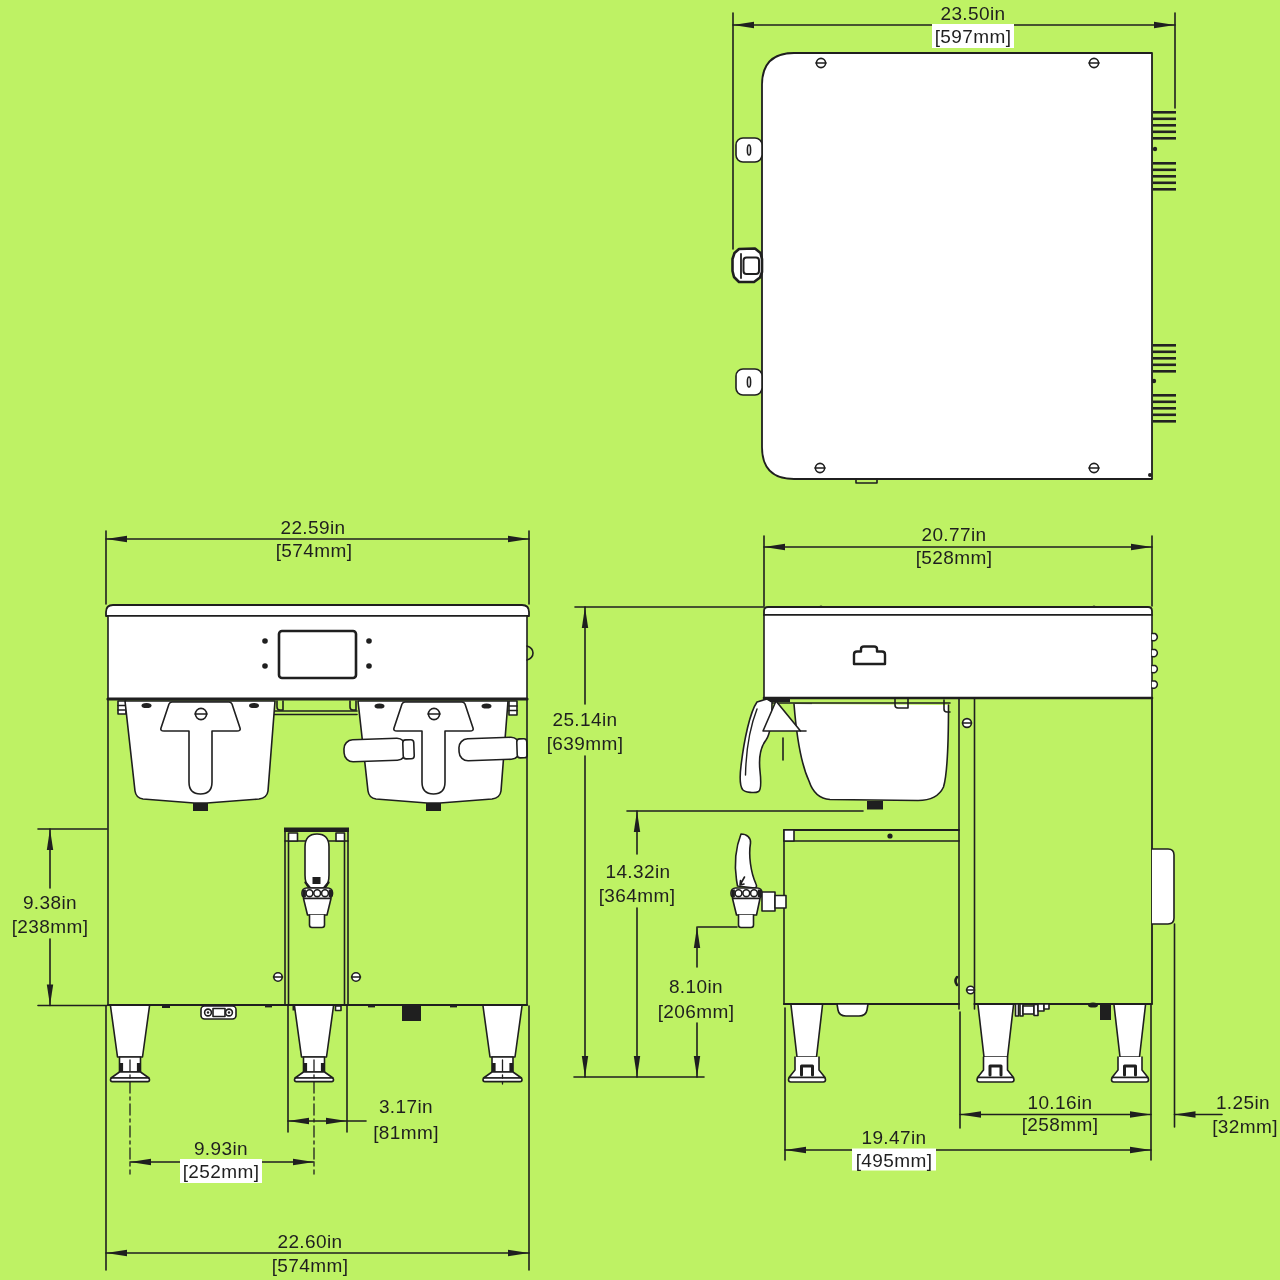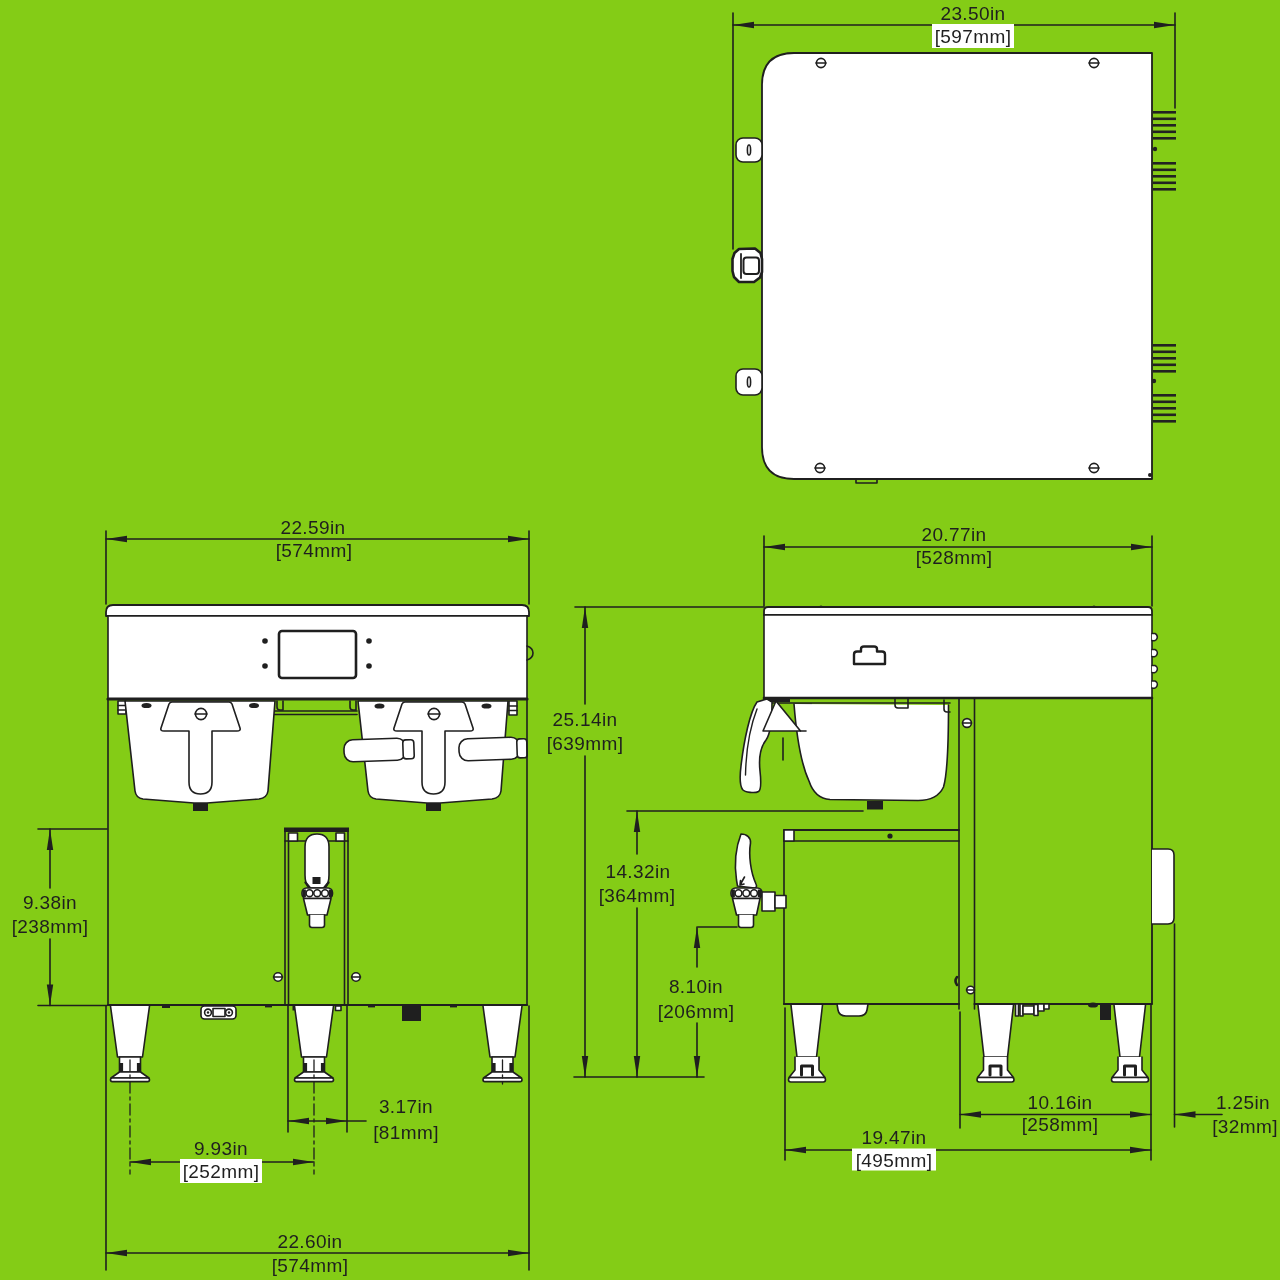--- a/index.html
+++ b/index.html
@@ -1,16 +1,16 @@
 <!DOCTYPE html>
 <html><head>
 <meta charset="utf-8">
 <style>
   html,body{margin:0;padding:0;background:#ffffff;}
-  .page{width:1280px;height:1280px;position:relative;overflow:hidden;background:#84cc16;}
+  .page{width:1280px;height:1280px;position:relative;overflow:hidden;background:#bef264;}
   svg{display:block;}
   text{font-family:"Liberation Sans",sans-serif;fill:#1f1f1f;font-size:19px;letter-spacing:0.4px;}
 </style>
 </head>
 <body>
 <div class="page">
 <svg width="1280" height="1280" viewBox="0 0 1280 1280" fill="none" stroke="#1f1f1f" stroke-width="1.6" stroke-linecap="round" stroke-linejoin="round">
 
 <path d="M1152,53 L794,53 Q762,53 762,85 L762,447 Q762,479 794,479 L1152,479 Z" fill="#fff" stroke-width="1.8"></path>
 

